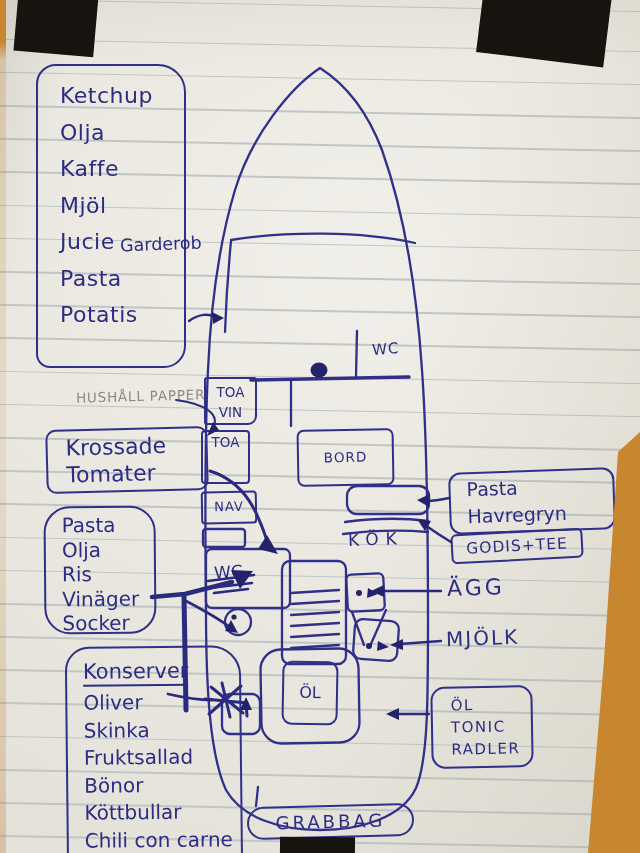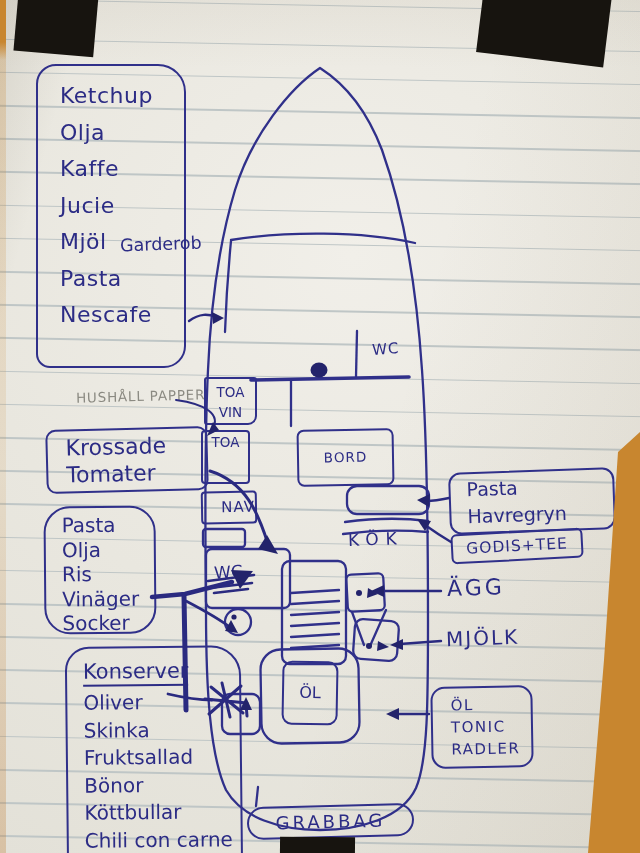--- a/index.html
+++ b/index.html
@@ -42,21 +42,21 @@
   #pasta-box{left:44px;top:506px;width:112px;height:128px;border-radius:26px;padding:5px 0 0 16px;transform:rotate(-.5deg);}
   #pasta-box .row{font-size:20px;line-height:24.5px;}
   #konserver-box{left:66px;top:646px;width:176px;height:240px;border-radius:24px 30px 0 0;padding:10px 0 0 16px;transform:rotate(-.6deg);}
   #konserver-box .row{font-size:20px;line-height:27.6px;white-space:nowrap;}
   #konserver-box .title{font-size:21px;border-bottom:2px solid #2c2c85;display:inline-block;line-height:26px;margin-bottom:3px;}
   
   .smallbox{border-width:2px;color:#2c2c85;text-align:center;}
   #toa-vin-box{left:204px;top:377px;width:53px;height:48px;border-radius:3px 3px 9px 3px;font-size:13.5px;line-height:20px;padding-top:3px;}
   #toa-box{left:201px;top:430px;width:49px;height:54px;border-radius:4px;font-size:13.5px;padding-top:2px;}
   #bord-box{left:297px;top:429px;width:97px;height:57px;border-radius:7px;transform:rotate(-1deg);font-size:13.5px;line-height:52px;letter-spacing:1px;}
-  #nav-box{left:201px;top:491px;width:56px;height:33px;border-radius:4px;font-size:15px;line-height:28px;letter-spacing:1px;transform:rotate(-1deg);text-align:right;}
+  #nav-box{left:201px;top:491px;width:56px;height:33px;border-radius:4px;font-size:13px;line-height:28px;letter-spacing:1px;transform:rotate(-1deg);}
   #ol-box{left:282px;top:661px;width:56px;height:64px;border-radius:10px;font-size:16px;line-height:60px;transform:rotate(1deg);}
   #grabbag-box{left:247px;top:805px;width:167px;height:33px;border-radius:17px;font-size:18px;line-height:29px;letter-spacing:3px;transform:rotate(-1.5deg);}
   
   #ph-box{left:449px;top:470px;width:166px;height:62px;border-radius:12px;transform:rotate(-2deg);padding:2px 0 0 16px;}
   #ph-box .row{font-size:19px;line-height:27px;}
   #godis-box{left:451px;top:531px;width:132px;height:30px;border-radius:6px;transform:rotate(-3deg);font-size:15.5px;line-height:26px;text-align:center;letter-spacing:1px;}
   #agg{left:447px;top:575px;font-size:22px;letter-spacing:3px;transform:rotate(-2deg);}
   #mjolk{left:446px;top:626px;font-size:20px;letter-spacing:2px;transform:rotate(-2deg);}
   #oltonic-box{left:431px;top:686px;width:102px;height:82px;border-radius:14px;transform:rotate(-1deg);padding:6px 0 0 18px;}
   #oltonic-box .row{font-size:15px;line-height:22px;letter-spacing:1.5px;}
@@ -81,24 +81,24 @@
   <div id="paper"></div>
   <div id="rules"></div>
   <div id="sheen"></div>
 
   <div class="textlayer">
 
     <div class="box hand" id="pantry-box">
       <div class="row">Ketchup</div>
       <div class="row">Olja</div>
       <div class="row">Kaffe</div>
+      <div class="row">Mjöl</div>
       <div class="row">Jucie</div>
-      <div class="row">Mjöl</div>
       <div class="row">Pasta</div>
-      <div class="row">Nescafe</div>
+      <div class="row">Potatis</div>
     </div>
     <div class="lbl hand" id="garderob">Garderob</div>
 
     <div class="lbl" id="hushall">HUSHÅLL PAPPER</div>
 
     <div class="box hand" id="krossade-box">
       <div class="row">Krossade</div>
       <div class="row">Tomater</div>
     </div>
 

